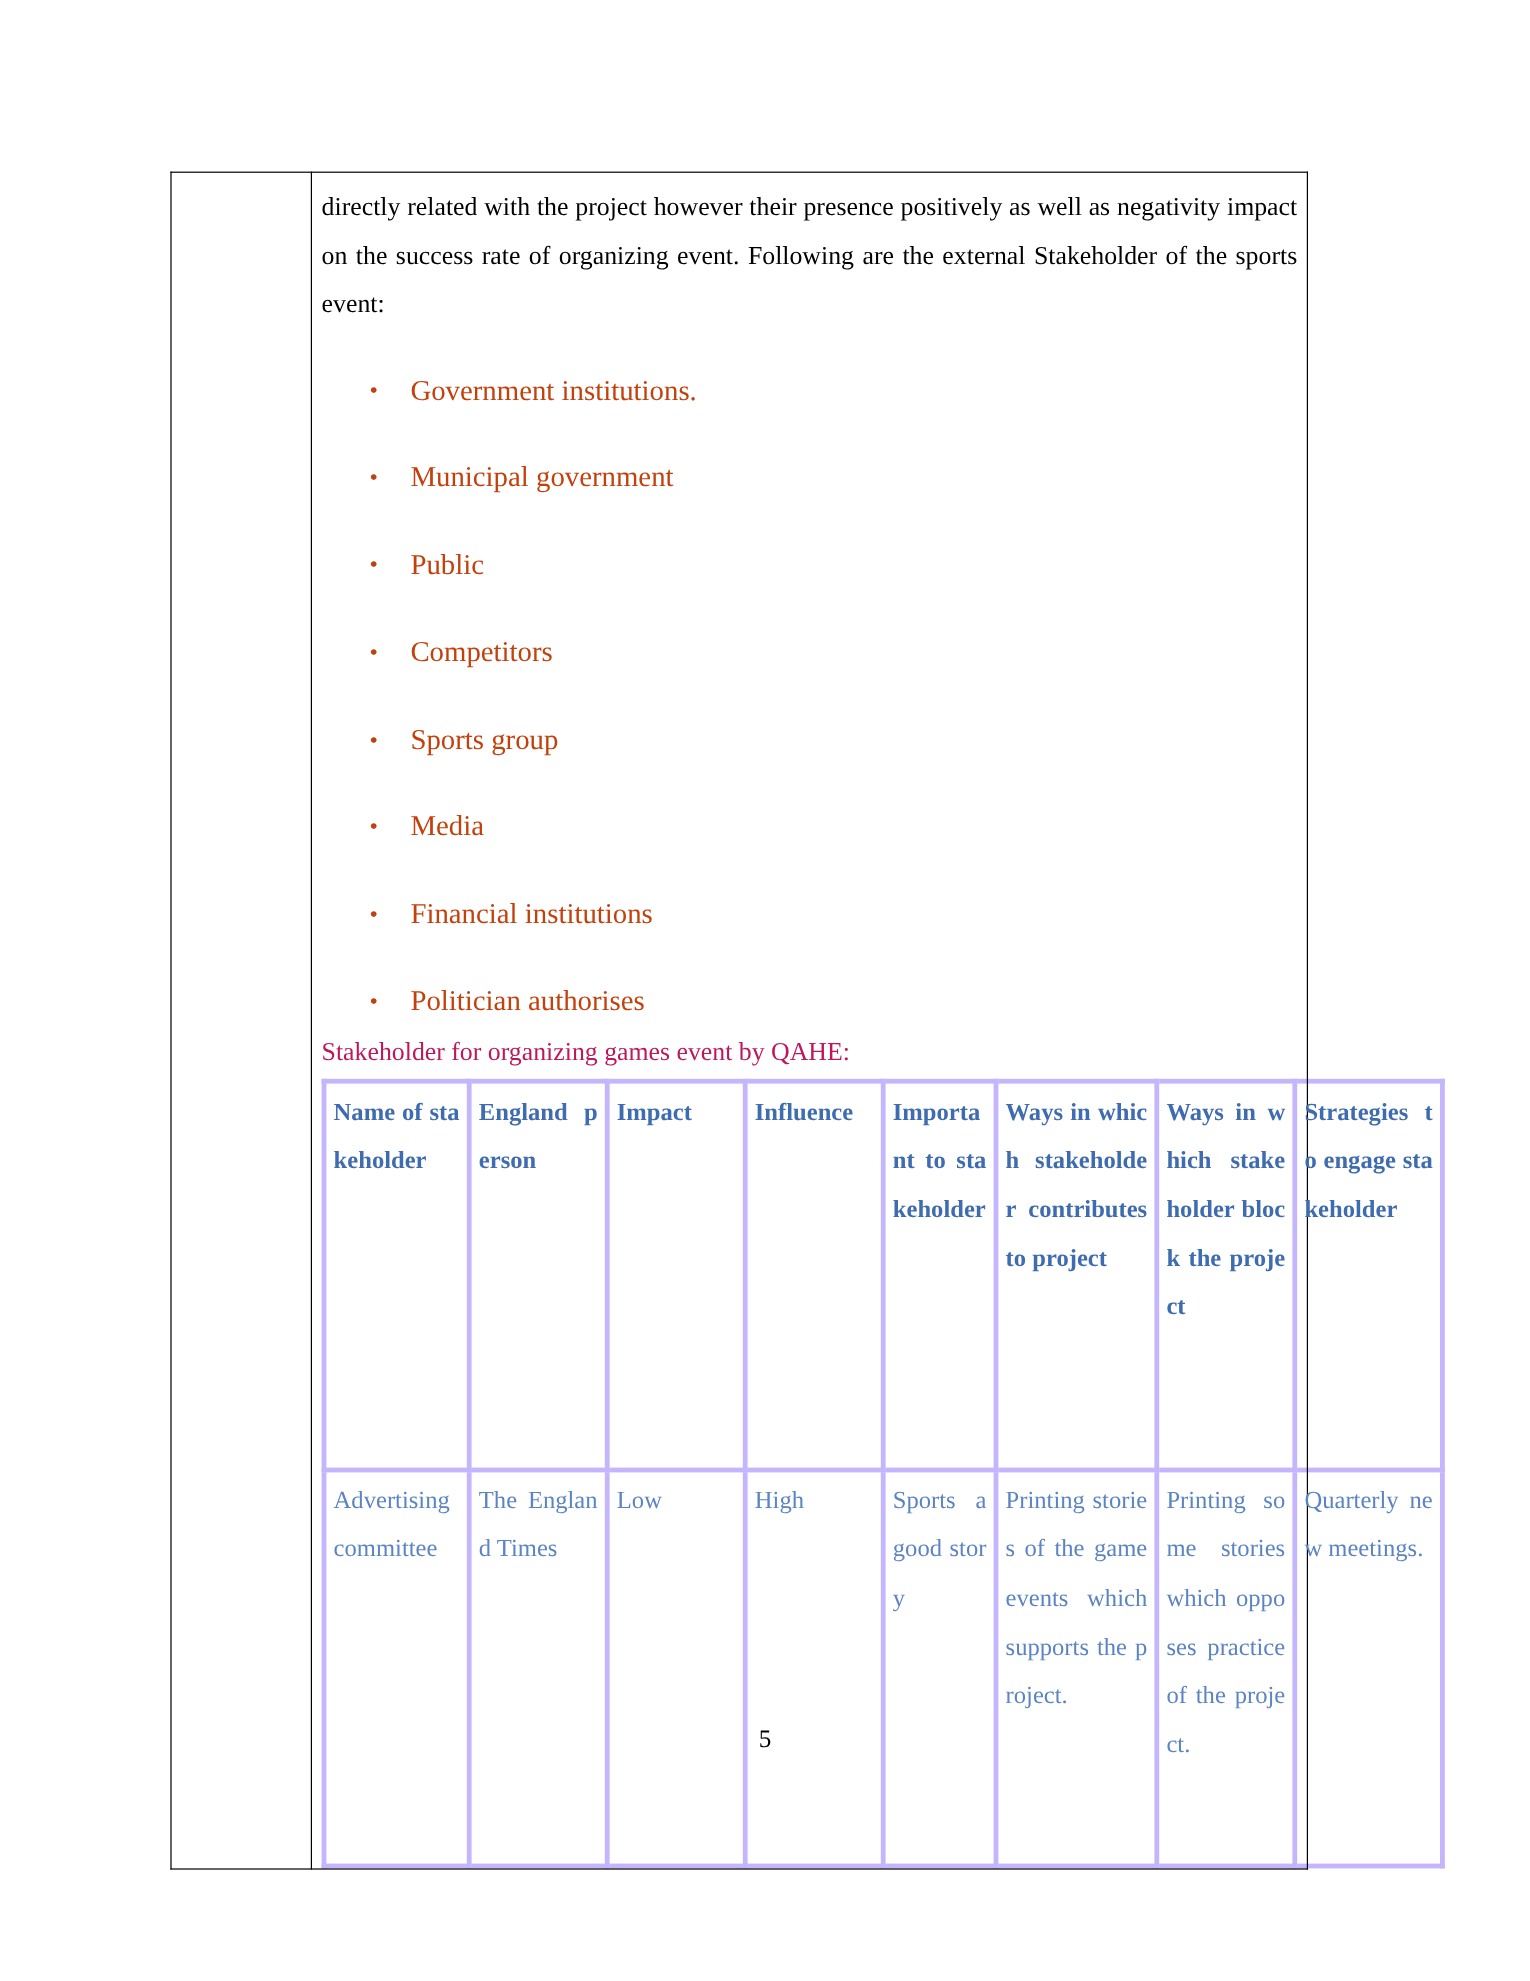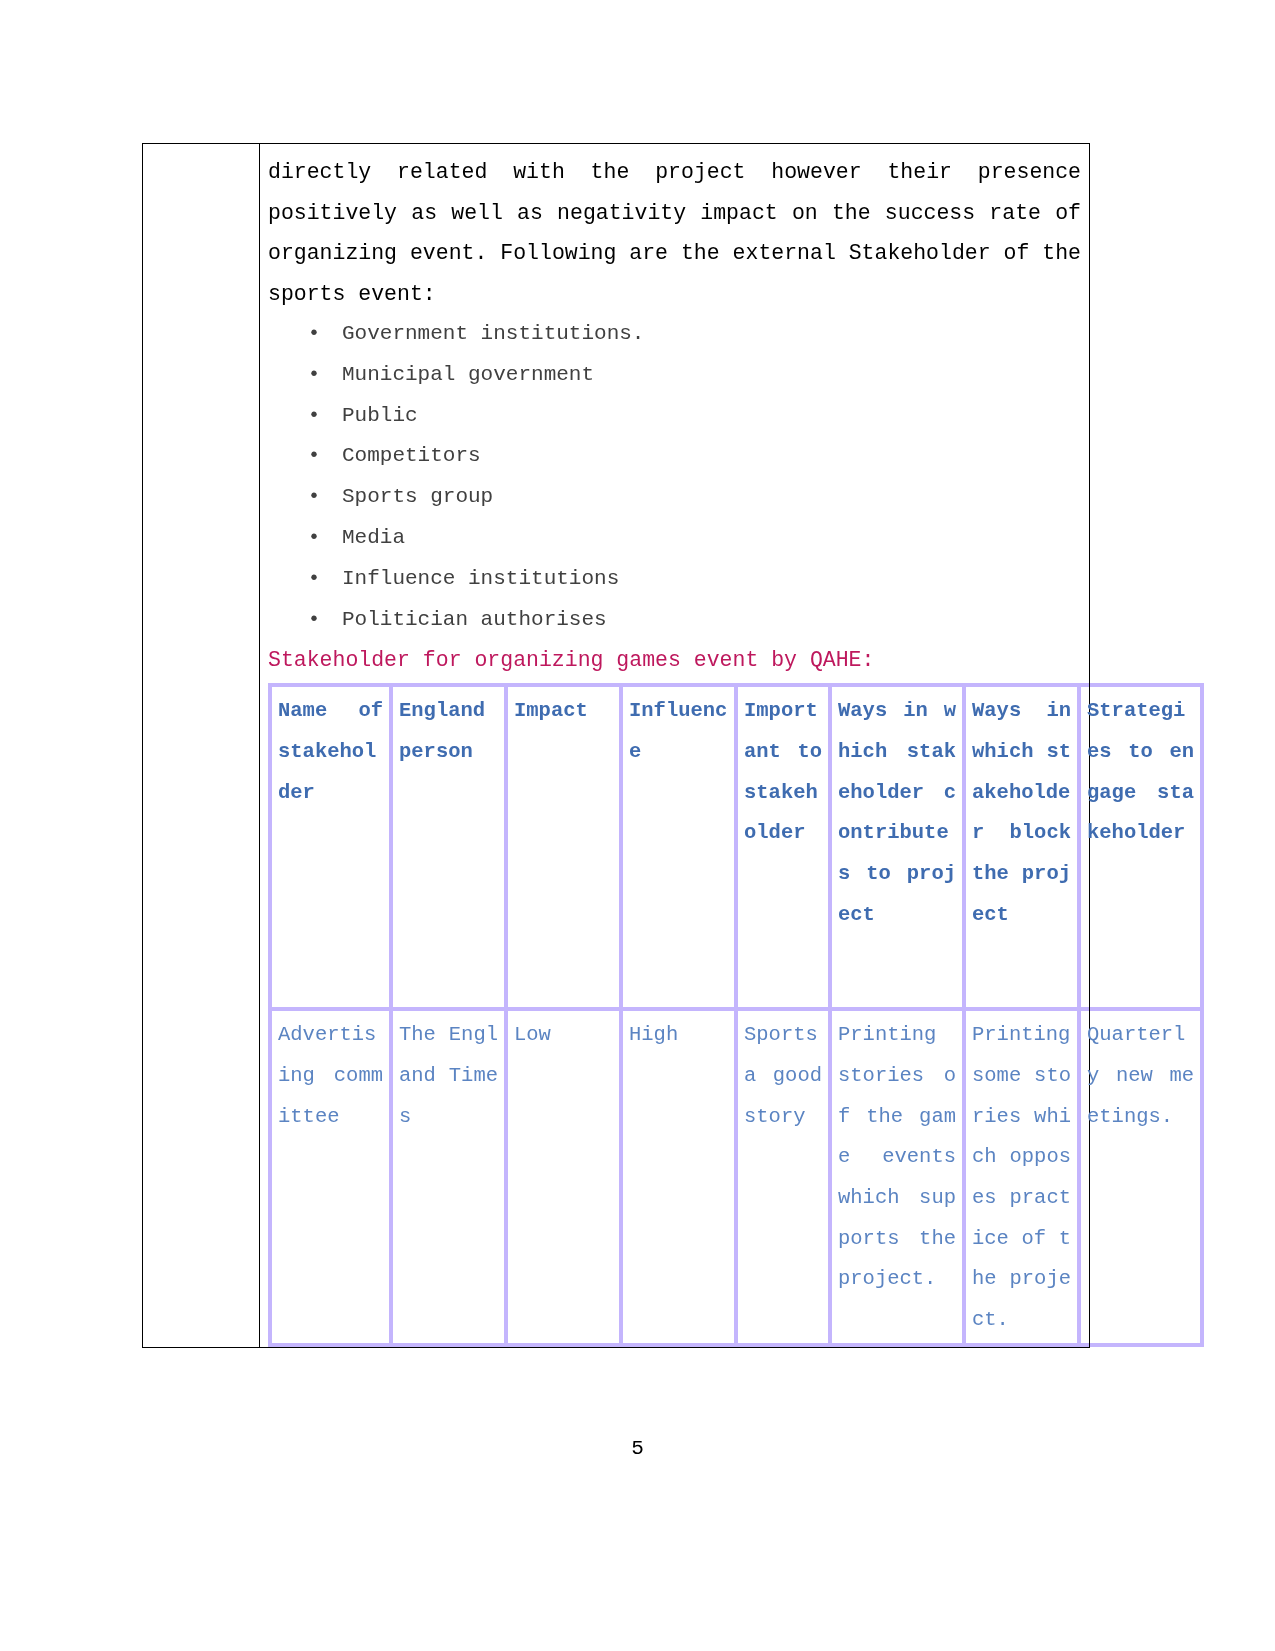--- a/index.html
+++ b/index.html
@@ -16,21 +16,20 @@
     overflow: hidden;
   }
 
   
   .page {
     position: absolute;
     left: 0; top: 0;
     width: 1275px;
     height: 1651px;
     background: #ffffff;
-    font-family: Liberation Mono, monospace;
   }
 
   
   .outer-table {
     position: absolute;
     left: 142px;
     top: 143px;
     width: 929px;
     border-collapse: collapse;
     table-layout: fixed;
@@ -59,25 +58,26 @@
   }
 
   
   .bullets {
     list-style: none;
     margin: 0;
     padding: 0;
   }
   .bullets li {
     position: relative;
-    font-size: 21px;
+    font-size: 24px;
     line-height: 40.8px;
     padding-left: 74px;
-    color: #404040;
+    color: #c2410c;
     white-space: nowrap;
+    margin-top: 32px;
   }
   .bullets li::before {
     content: "\2022";
     position: absolute;
     left: 40px;
     top: 0;
     font-size: 20px;
     line-height: 40.8px;
   }
 
@@ -158,21 +158,21 @@
 
         <p class="para">directly related with the project however their presence positively as well as negativity impact on the success rate of organizing event. Following are the external Stakeholder of the sports event:</p>
 
         <ul class="bullets">
           <li>Government institutions.</li>
           <li>Municipal government</li>
           <li>Public</li>
           <li>Competitors</li>
           <li>Sports group</li>
           <li>Media</li>
-          <li>Influence institutions</li>
+          <li>Financial institutions</li>
           <li>Politician authorises</li>
         </ul>
 
         <p class="caption">Stakeholder for organizing games event by QAHE:</p>
 
         <table class="stk-table">
           <thead>
             <tr>
               <th class="c1">Name of stakeholder</th>
               <th class="c2">England person</th>

